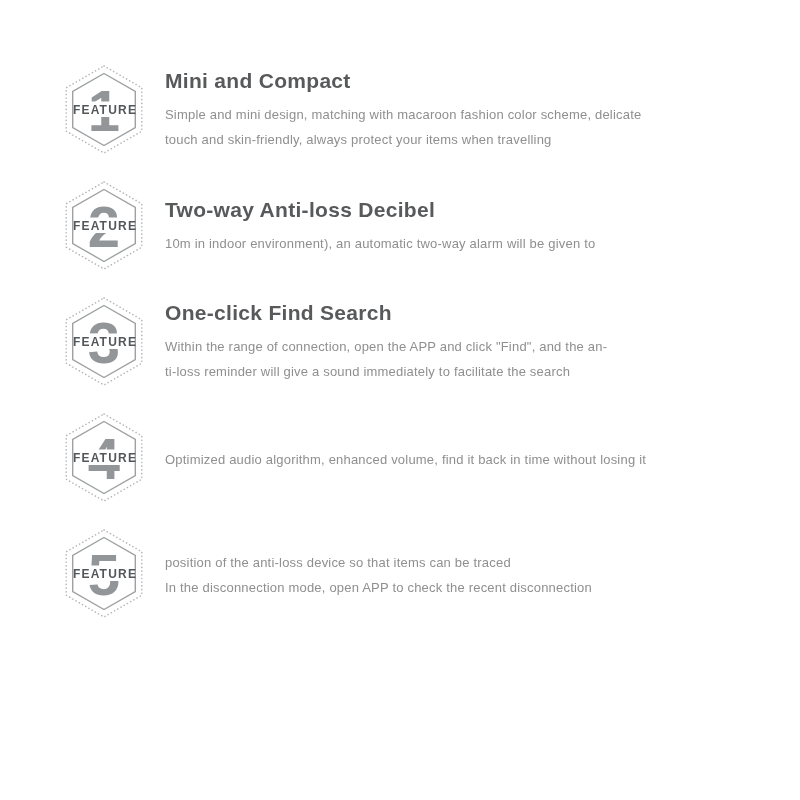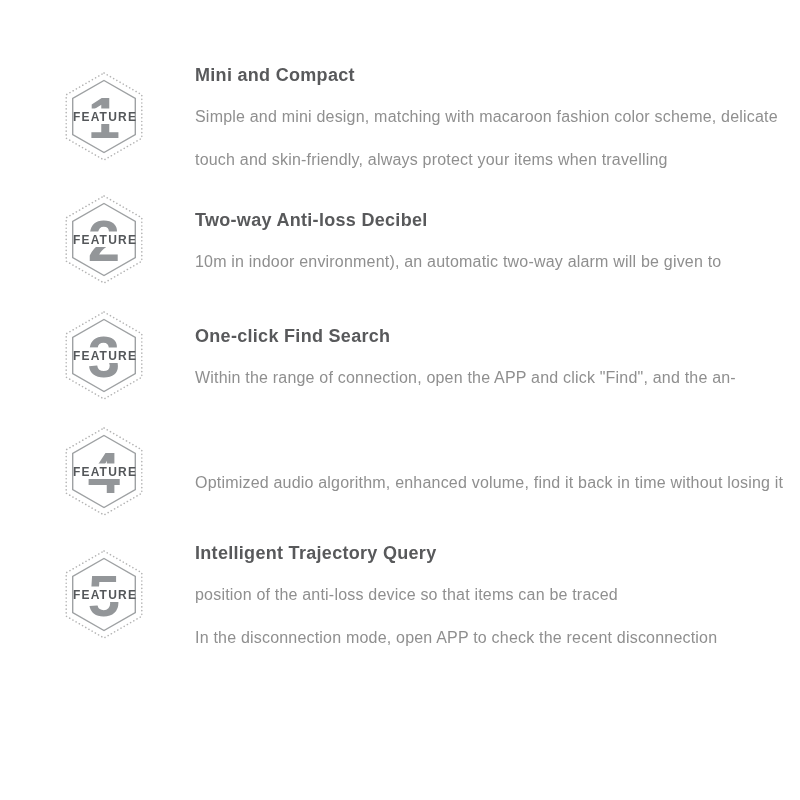--- a/index.html
+++ b/index.html
@@ -19,41 +19,40 @@
     background: #ffffff;
   }
   .feature-row {
     display: flex;
     align-items: center;
     margin-bottom: 22px;
   }
   .badge {
     flex: 0 0 82px;
     width: 82px;
-    margin-right: 50px;
+    margin-right: 20px;
   }
   .content {
     flex: 1 1 auto;
     min-width: 0;
   }
   .feature-title {
     margin: 0 0 10px 0;
-    font-size: 18px;
+    font-size: 21px;
     font-weight: bold;
     line-height: 22px;
     letter-spacing: 0.3px;
     color: #58595b;
   }
   .desc-line {
-    font-size: 16px;
+    font-size: 13px;
     line-height: 25px;
     letter-spacing: 0.2px;
     color: #8f8f8f;
     white-space: nowrap;
-    margin-top: 18px;
   }
   
   .hex-outer {
     fill: none;
     stroke: #b4b4b4;
     stroke-width: 1.6;
     stroke-linecap: round;
     stroke-dasharray: 0.1 3.6;
   }
   .hex-inner {
@@ -129,20 +128,21 @@
         <polygon class="hex-inner" points="41,9.5 72.3,27.5 72.3,63.5 41,81.5 9.7,63.5 9.7,27.5"></polygon>
         <text class="hex-number" x="41" y="66.5">3</text>
         <rect class="hex-label-bg" x="11" y="37.5" width="60" height="15.5"></rect>
         <text class="hex-label" x="42" y="49.5">FEATURE</text>
       </svg>
     </div>
     <div class="content">
       <h3 class="feature-title">One-click Find Search</h3>
       <div class="desc">
         <div class="desc-line">Within the range of connection, open the APP and click "Find", and the an-</div>
+        <div class="desc-line">ti-loss reminder will give a sound immediately to facilitate the search</div>
       </div>
     </div>
   </div>
 
   <div class="feature-row">
     <div class="badge">
       <svg width="82" height="90" viewBox="0 0 82 90">
         <polygon class="hex-outer" points="41,2 78.8,23.8 78.8,67.2 41,89 3.2,67.2 3.2,23.8"></polygon>
         <polygon class="hex-inner" points="41,9.5 72.3,27.5 72.3,63.5 41,81.5 9.7,63.5 9.7,27.5"></polygon>
         <text class="hex-number" x="41" y="66.5">4</text>
@@ -161,21 +161,20 @@
     <div class="badge">
       <svg width="82" height="90" viewBox="0 0 82 90">
         <polygon class="hex-outer" points="41,2 78.8,23.8 78.8,67.2 41,89 3.2,67.2 3.2,23.8"></polygon>
         <polygon class="hex-inner" points="41,9.5 72.3,27.5 72.3,63.5 41,81.5 9.7,63.5 9.7,27.5"></polygon>
         <text class="hex-number" x="41" y="66.5">5</text>
         <rect class="hex-label-bg" x="11" y="37.5" width="60" height="15.5"></rect>
         <text class="hex-label" x="42" y="49.5">FEATURE</text>
       </svg>
     </div>
     <div class="content">
-      <h3 class="feature-title">Intelligent Trajectory Query</h3>
       <div class="desc">
         <div class="desc-line">position of the anti-loss device so that items can be traced</div>
         <div class="desc-line">In the disconnection mode, open APP to check the recent disconnection</div>
       </div>
     </div>
   </div>
 
 </div>
 
 </body></html>

